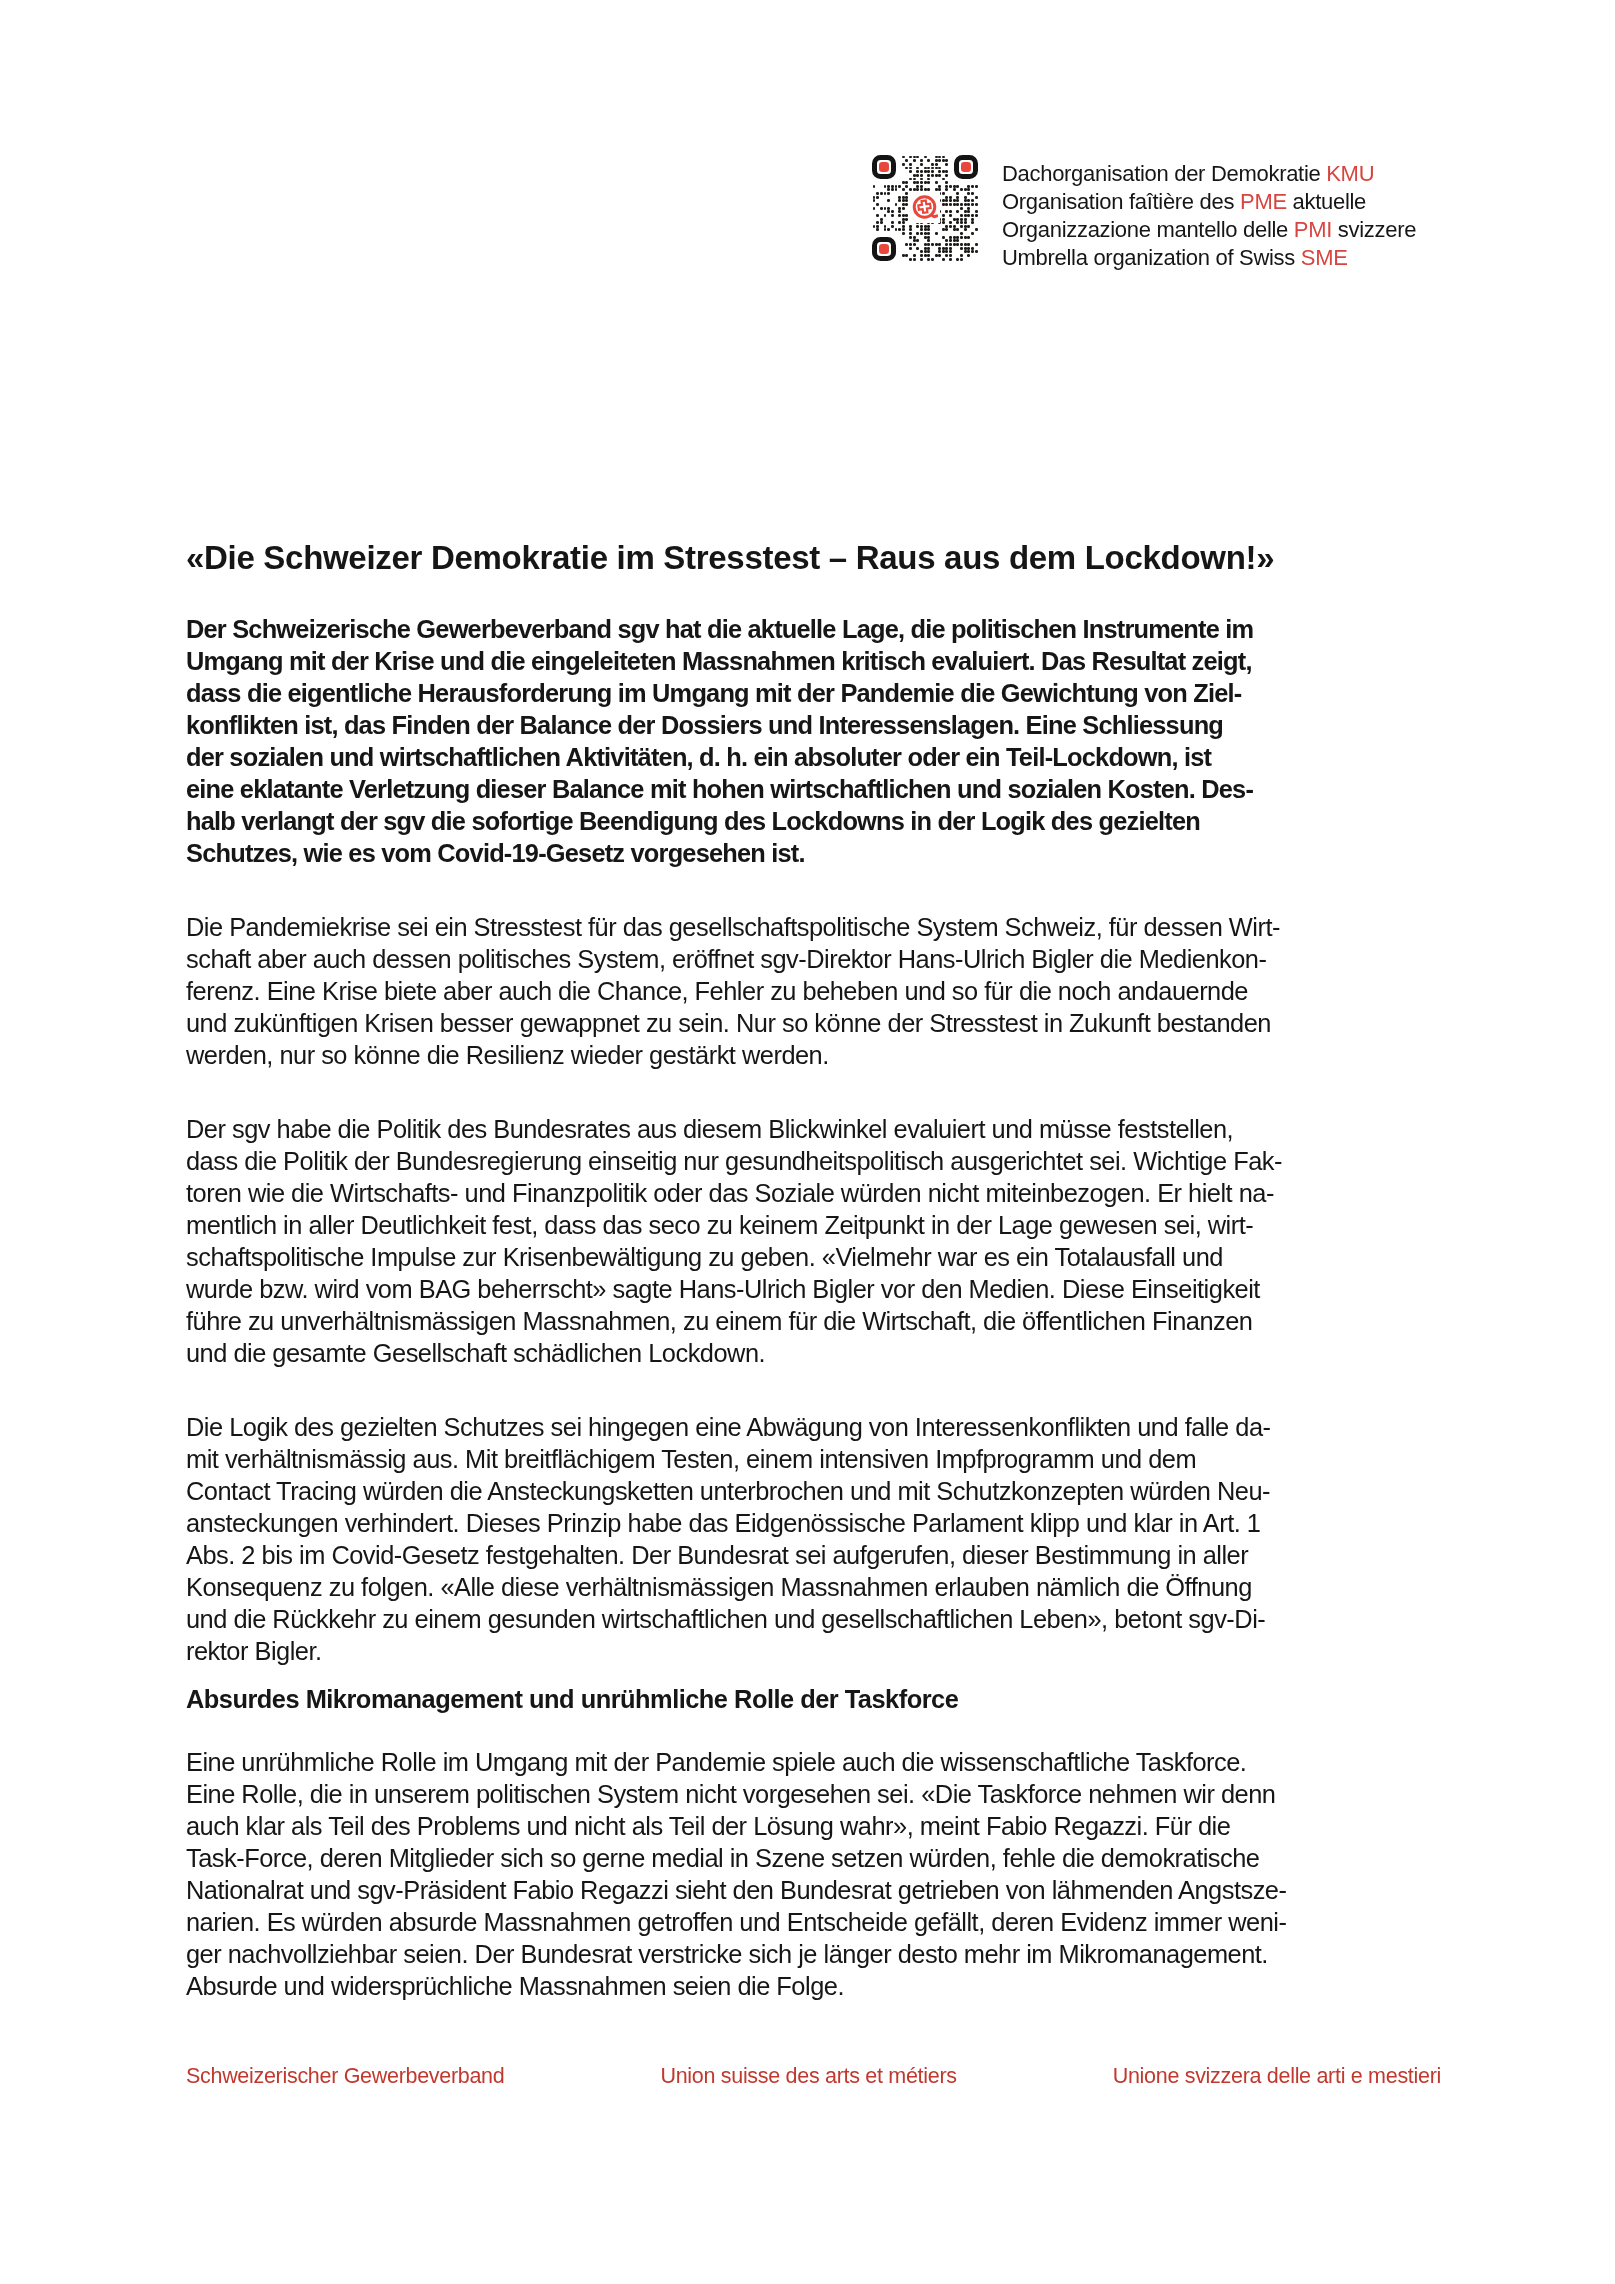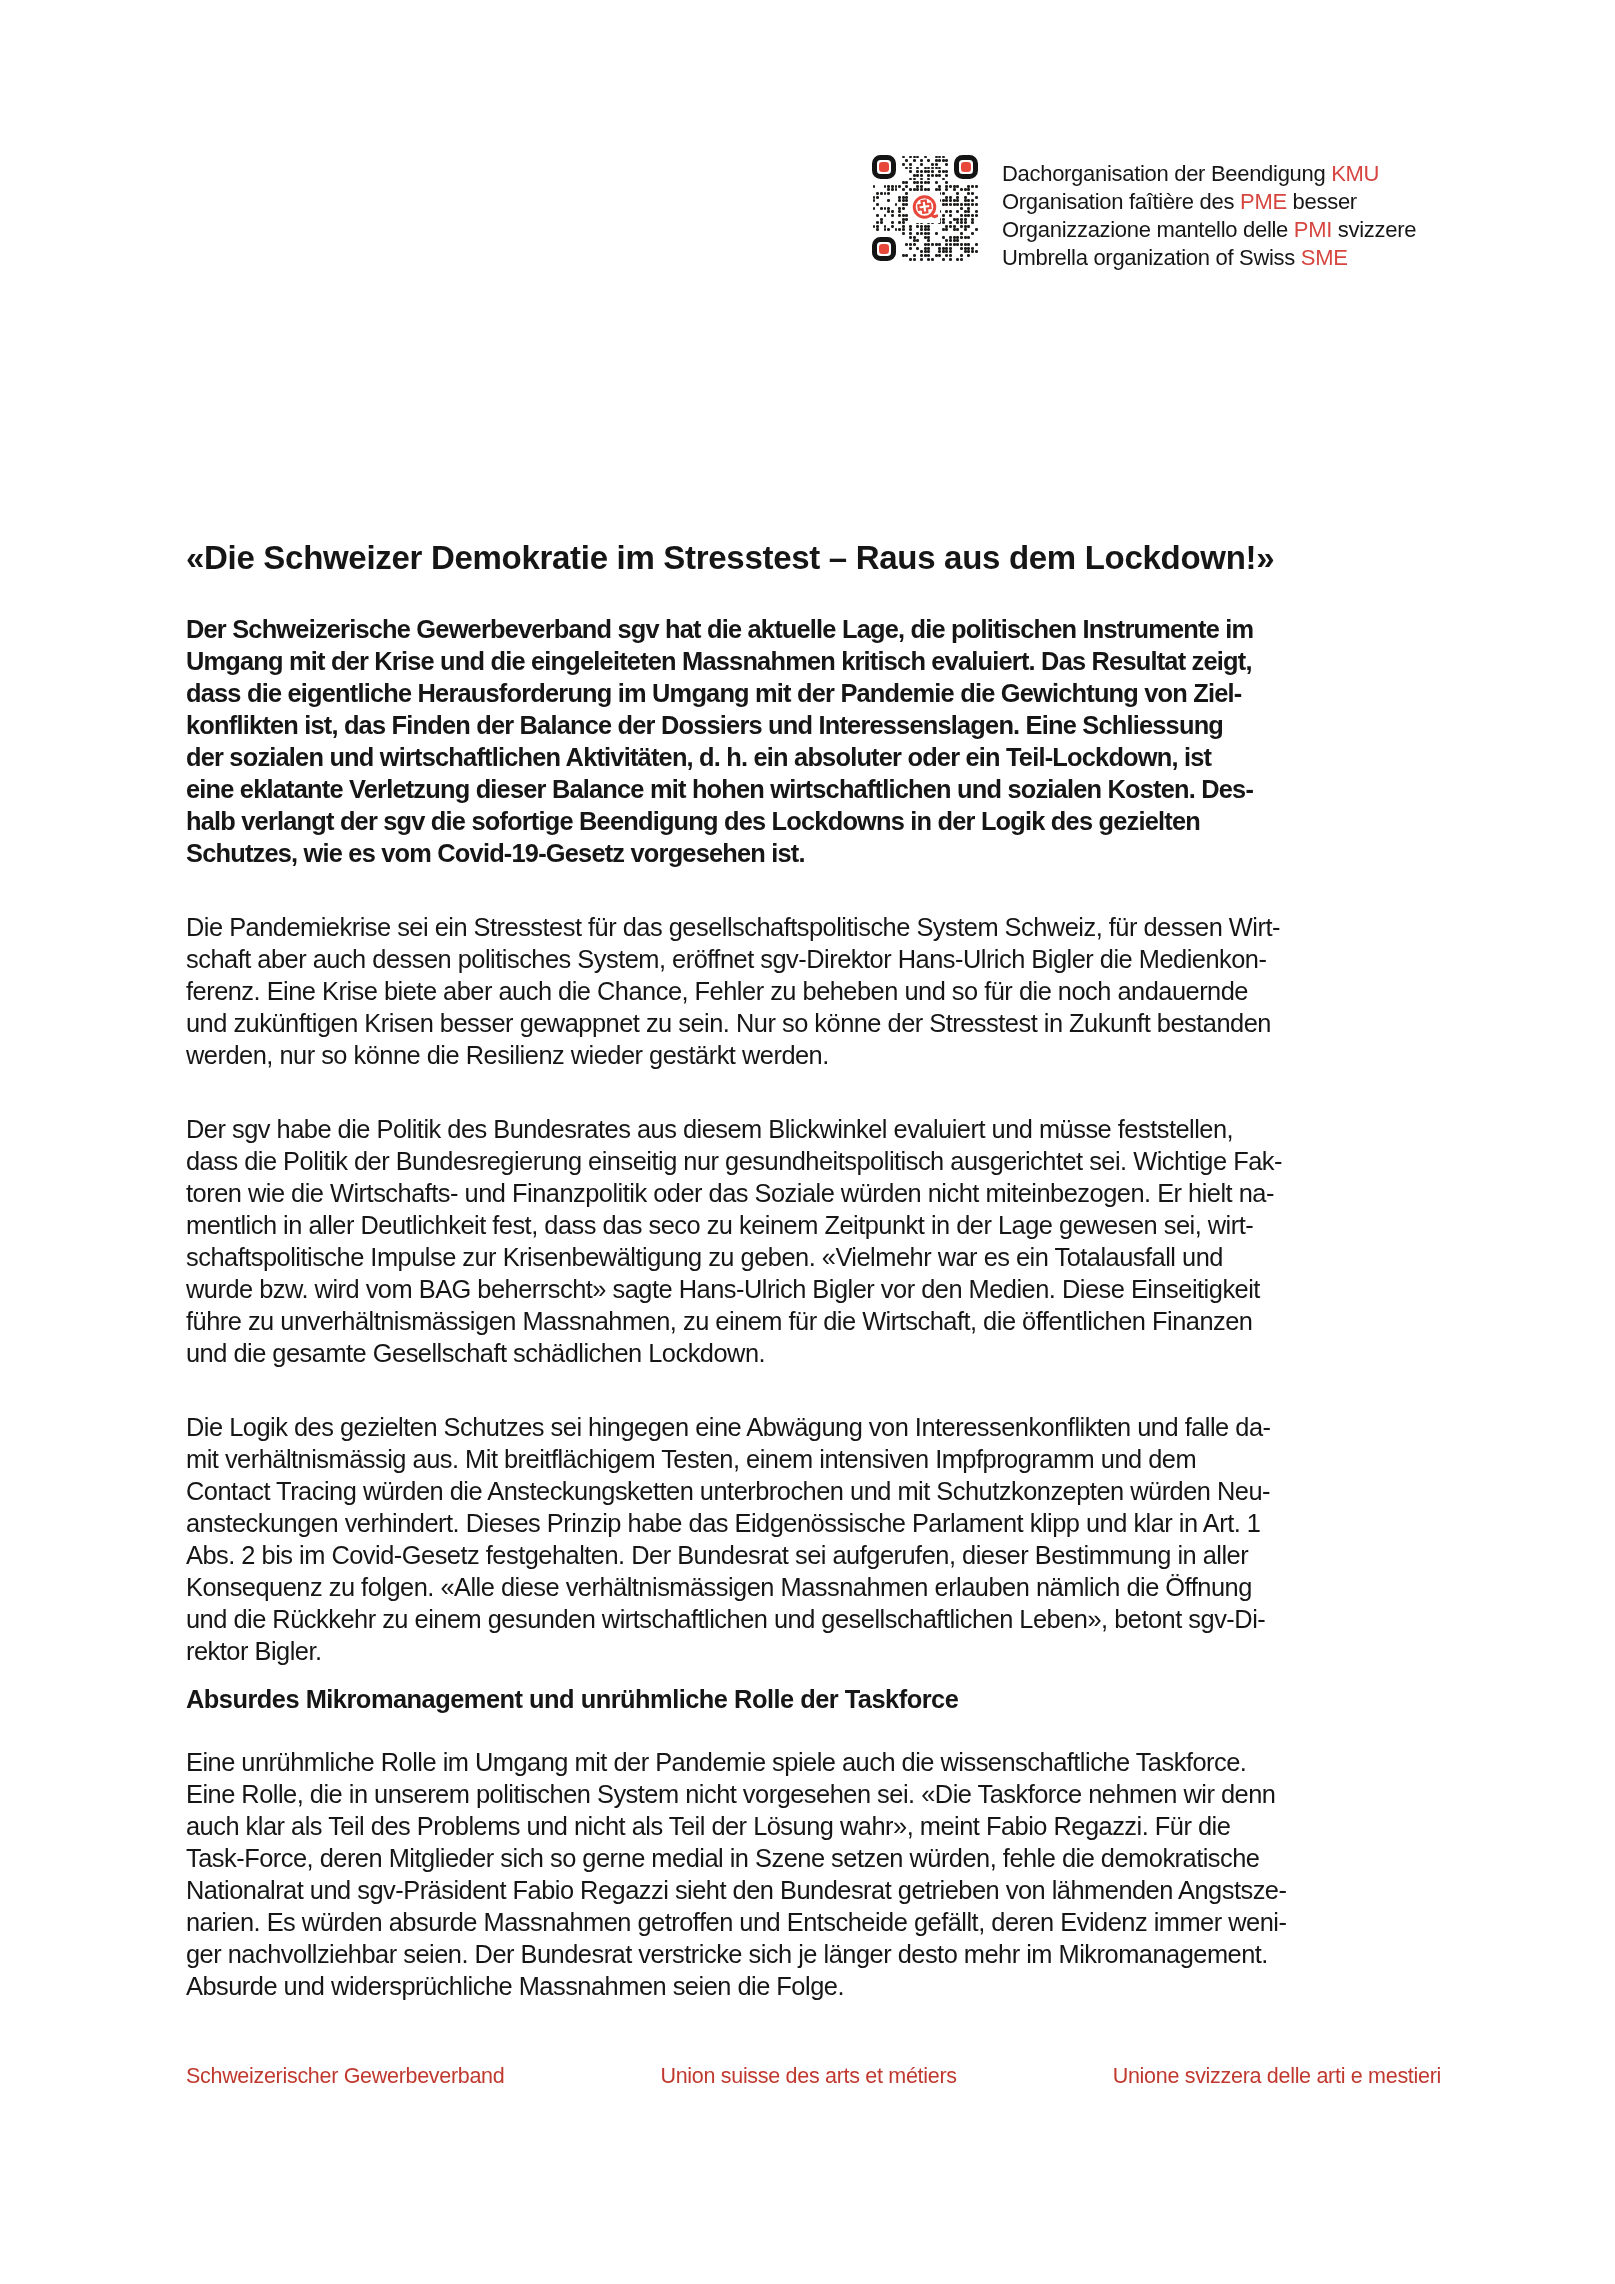--- a/index.html
+++ b/index.html
@@ -405,22 +405,22 @@
         <circle cx="50" cy="48" r="38" fill="none" stroke="#e8483c" stroke-width="11"></circle>
         <path d="M76 77 Q85 88 96 81" fill="none" stroke="#e8483c" stroke-width="11" stroke-linecap="round"></path>
         <g transform="rotate(-8 50 48)">
           <path d="M42 25 h16 v14 h14 v16 h-14 v14 h-16 v-14 h-14 v-16 h14 z" fill="#ffffff" stroke="#e8483c" stroke-width="8"></path>
         </g>
       </svg>
     </div>
   </div>
 
   <div class="orgs">
-    <div><span>Dachorganisation der Beendigung </span><span class="abbr">KMU</span><span></span></div>
-    <div><span>Organisation faîtière des </span><span class="abbr">PME</span><span> besser</span></div>
+    <div><span>Dachorganisation der Demokratie </span><span class="abbr">KMU</span><span></span></div>
+    <div><span>Organisation faîtière des </span><span class="abbr">PME</span><span> aktuelle</span></div>
     <div><span>Organizzazione mantello delle </span><span class="abbr">PMI</span><span> svizzere</span></div>
     <div><span>Umbrella organization of Swiss </span><span class="abbr">SME</span><span></span></div>
   </div>
 
 
   <div class="title">«Die Schweizer Demokratie im Stresstest – Raus aus dem Lockdown!»</div>
 
   <div class="content">
     <div class="para lead">Der Schweizerische Gewerbeverband sgv hat die aktuelle Lage, die politischen Instrumente im
 Umgang mit der Krise und die eingeleiteten Massnahmen kritisch evaluiert. Das Resultat zeigt,

